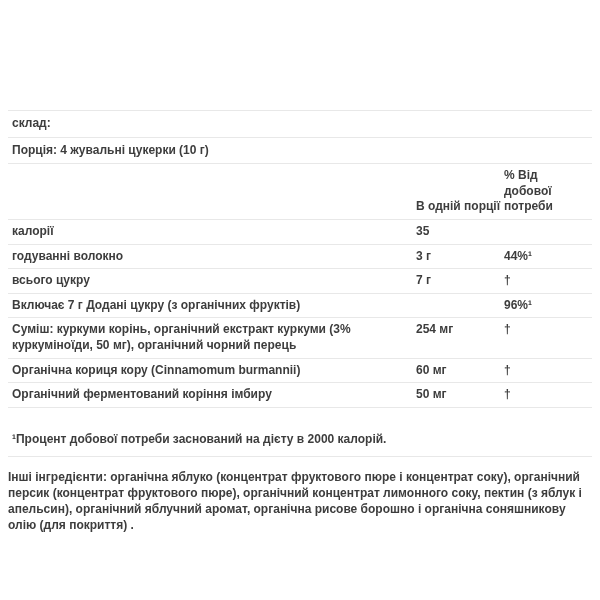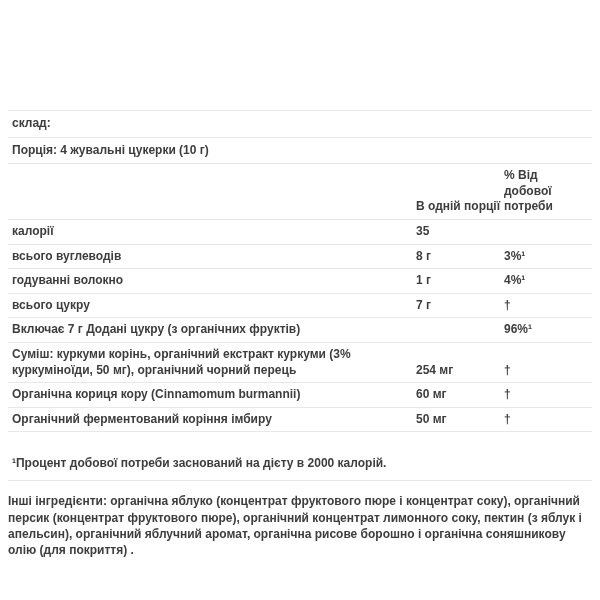--- a/index.html
+++ b/index.html
@@ -15,21 +15,21 @@
     font-size: 12px;
     font-weight: 700;
   }
   .info-row {
     border-top: 1px solid #e8e8e8;
     padding: 5px 4px;
     line-height: 1.3;
   }
   .facts-table .row {
     display: flex;
-    align-items: flex-end;
+    align-items: flex-start;
     border-top: 1px solid #e8e8e8;
     padding: 4px 0 4px 4px;
     line-height: 1.3;
   }
   .c1 { width: 404px; padding-right: 10px; }
   .c2 { width: 88px; flex: none; }
   .c3 { flex: 1; }
   .row.header { align-items: flex-end; }
   .row.header .c2 { white-space: nowrap; }
   .row.header .c3 { padding-right: 6px; }
@@ -58,30 +58,25 @@
       <div class="c2">В одній порції</div>
       <div class="c3">% Від добової потреби</div>
     </div>
     <div id="rows-container">
   <div class="row">
     <div class="c1">калорії</div>
     <div class="c2">35</div>
     <div class="c3"></div>
   </div>
 
-  <div class="row">
-    <div class="c1">всього вуглеводів</div>
-    <div class="c2">8 г</div>
-    <div class="c3">3%¹</div>
-  </div>
 
   <div class="row">
     <div class="c1">годуванні волокно</div>
-    <div class="c2">1 г</div>
-    <div class="c3">4%¹</div>
+    <div class="c2">3 г</div>
+    <div class="c3">44%¹</div>
   </div>
 
   <div class="row">
     <div class="c1">всього цукру</div>
     <div class="c2">7 г</div>
     <div class="c3">†</div>
   </div>
 
   <div class="row">
     <div class="c1">Включає 7 г Додані цукру (з органічних фруктів)</div>

